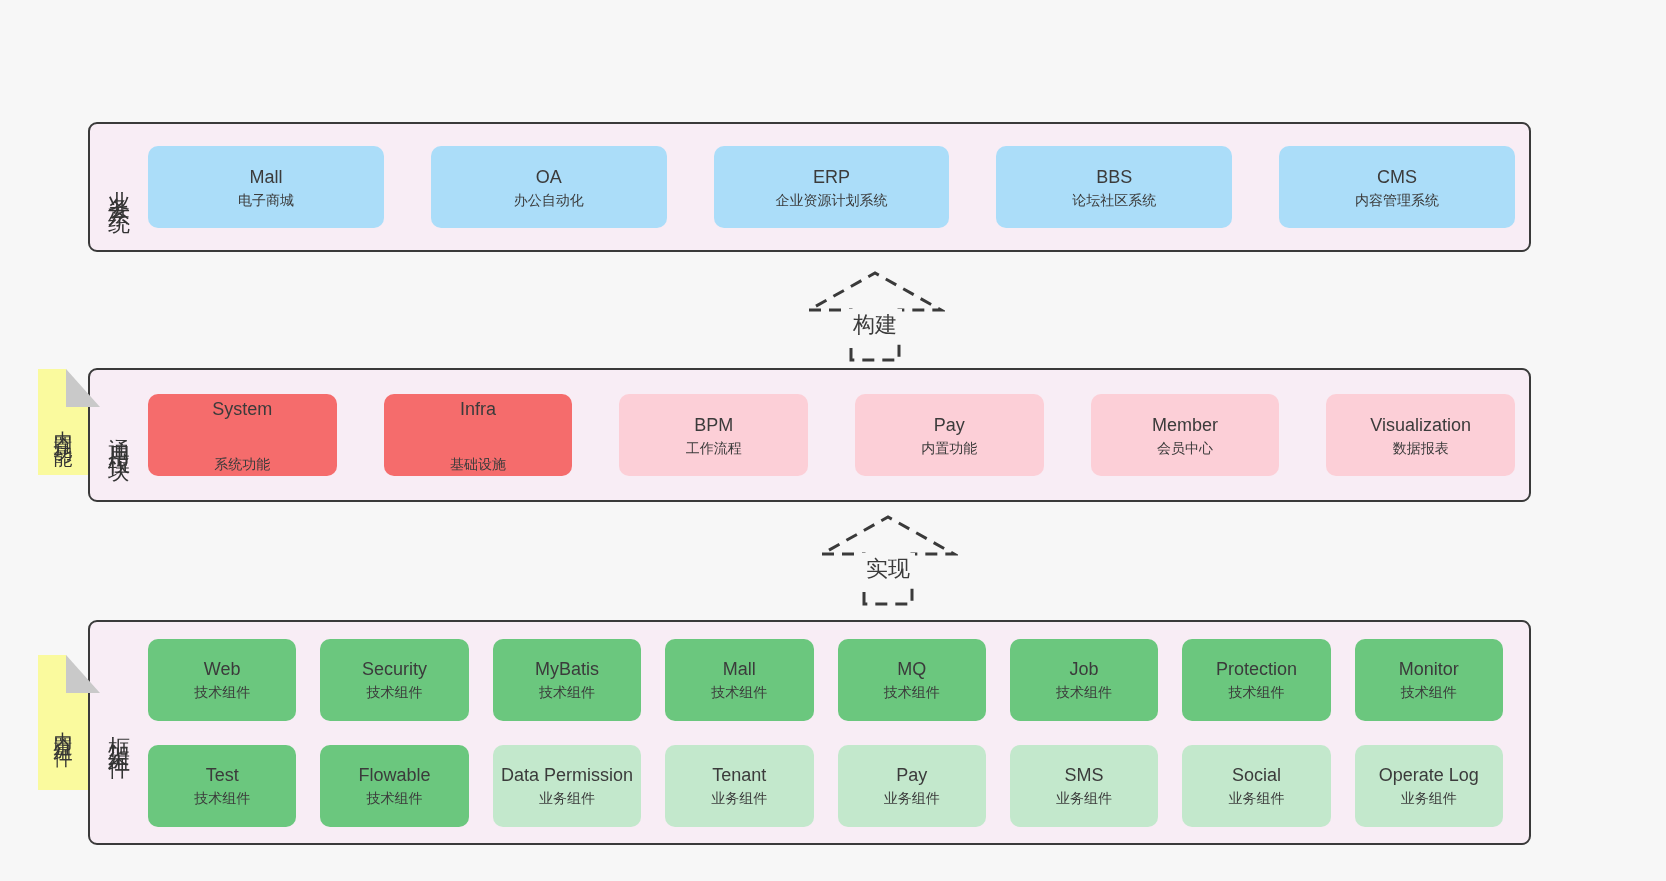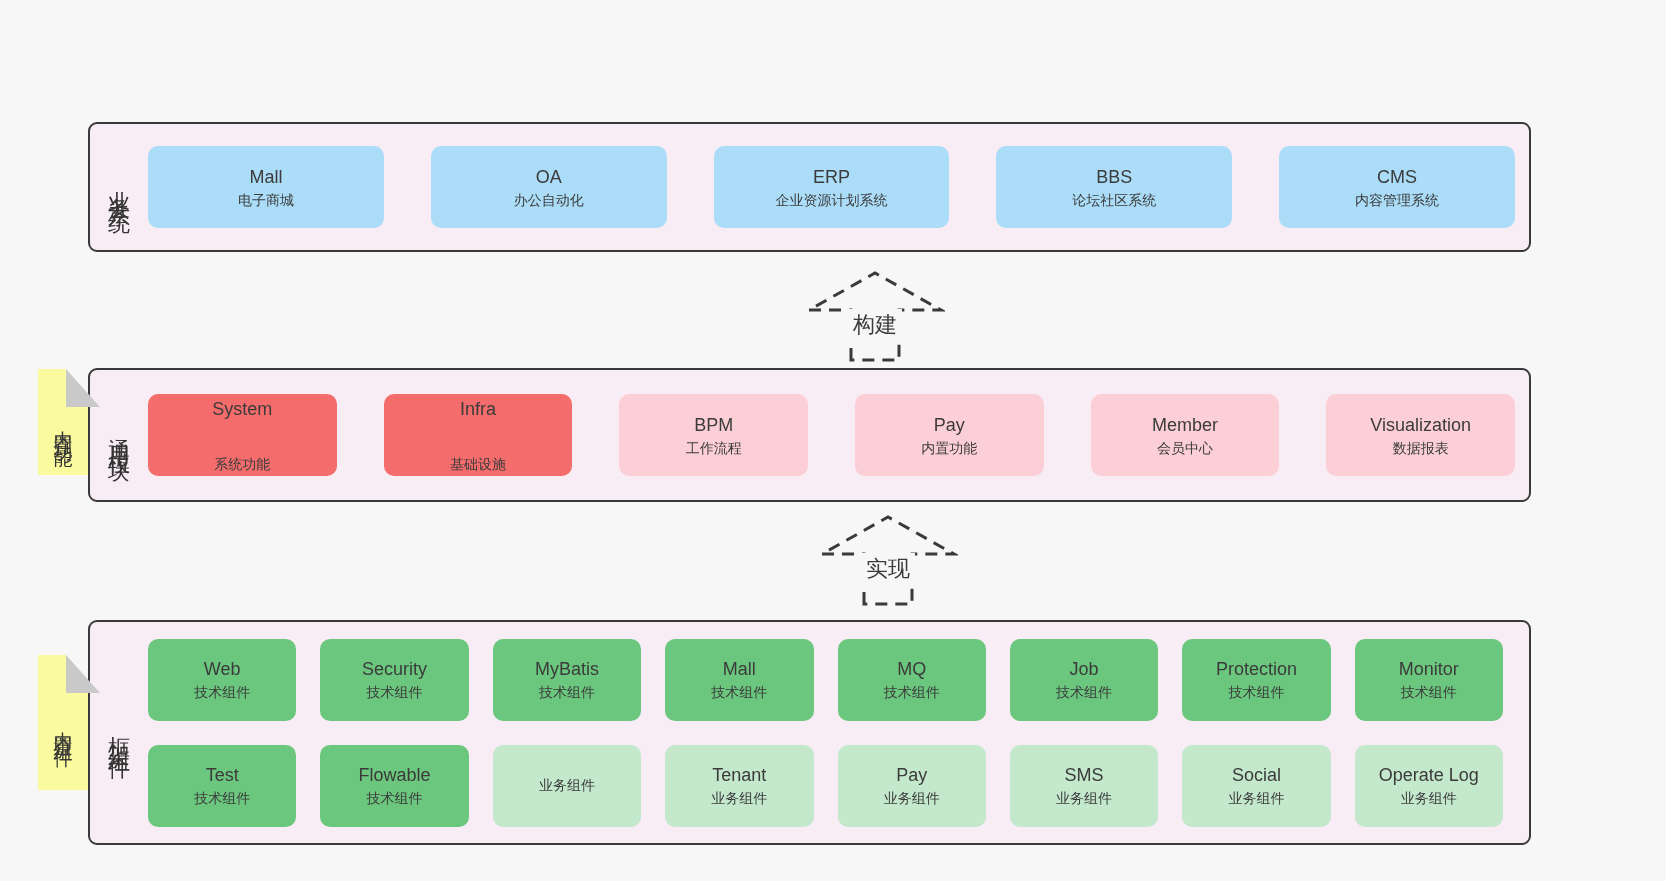--- a/index.html
+++ b/index.html
@@ -283,20 +283,21 @@
 
     <div class="box box-green">
       <span class="box-title">Test</span>
       <span class="box-sub">技术组件</span>
     </div>
     <div class="box box-green">
       <span class="box-title">Flowable</span>
       <span class="box-sub">技术组件</span>
     </div>
     <div class="box box-lightgreen">
+      <span class="box-title">Data Permission</span>
       <span class="box-sub">业务组件</span>
     </div>
     <div class="box box-lightgreen">
       <span class="box-title">Tenant</span>
       <span class="box-sub">业务组件</span>
     </div>
     <div class="box box-lightgreen">
       <span class="box-title">Pay</span>
       <span class="box-sub">业务组件</span>
     </div>

